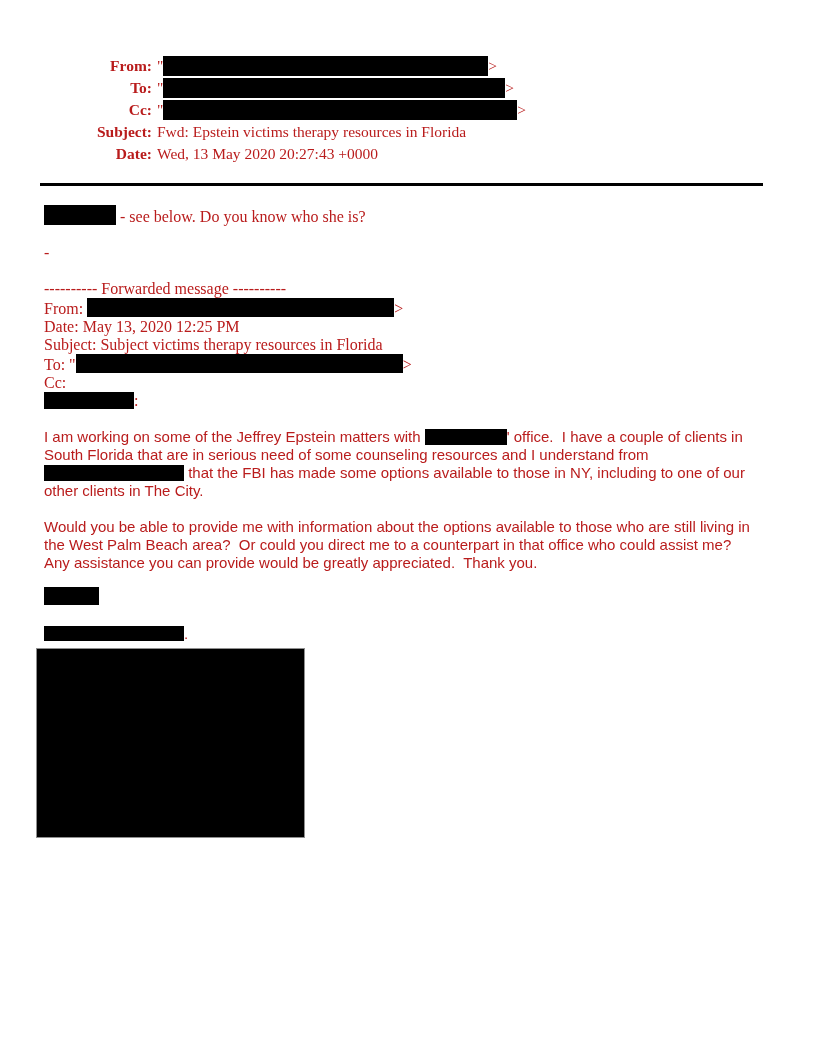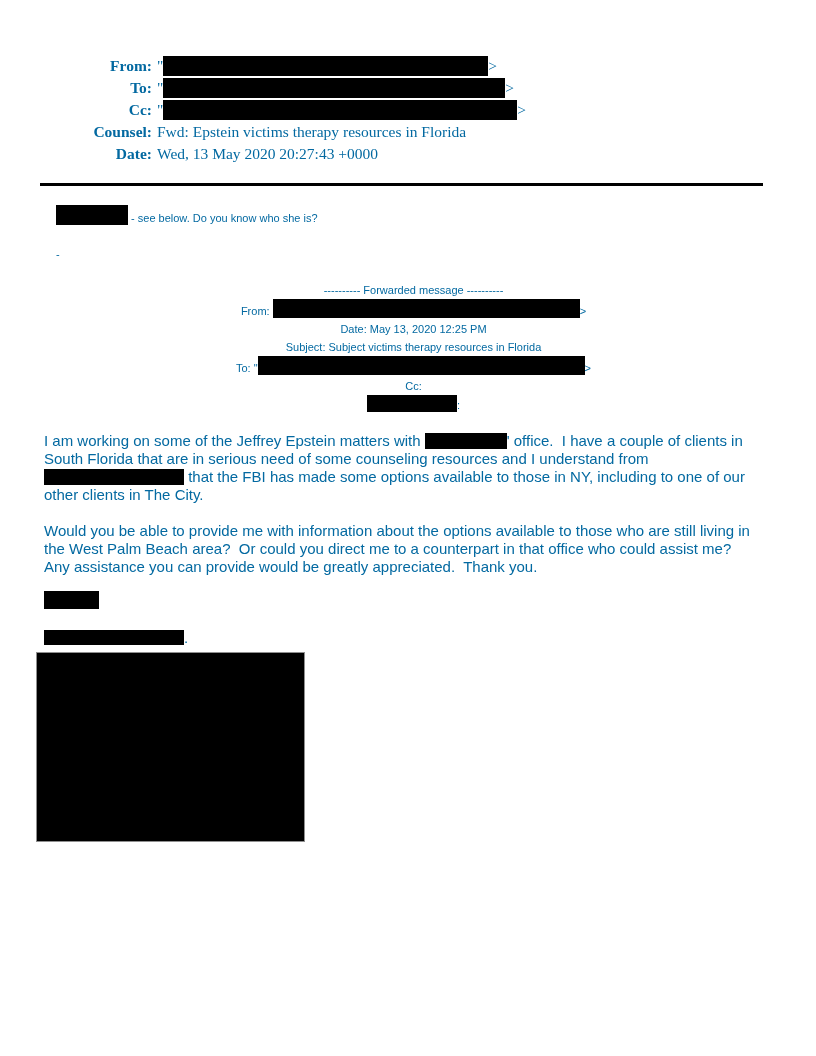--- a/index.html
+++ b/index.html
@@ -3,49 +3,49 @@
 <meta charset="utf-8">
 <style>
   * { margin:0; padding:0; box-sizing:content-box; }
   html,body { background:#e9e9e9; }
   .page {
     position:relative;
     width:816px; height:1056px;
     background:#ffffff;
     margin:0 auto;
     overflow:hidden;
-    color:#0369a1;
+    color:#b91c1c;
   }
   
   .email-header {
     margin:55px 0 0 40px;
     font-family:"Liberation Serif", serif;
     font-size:15.5px;
   }
   .header-row { display:flex; line-height:22px; }
   .header-label {
     width:112px; flex:0 0 112px;
     text-align:right;
     font-weight:bold;
     padding-right:5px;
   }
   .header-value { white-space:pre-wrap; }
   .header-row .redact { height:20px; vertical-align:-5px; }
   
   .rule { margin:18px 0 0 40px; width:723px; height:3px; background:#000; }
   
   .serif-body {
-    margin:19px 0 0 56px;
-    font-family:Liberation Sans, sans-serif;
-    font-size:11px; line-height:18px;
+    margin:19px 0 0 44px;
+    font-family:Liberation Serif, serif;
+    font-size:16px; line-height:18px;
     width:715px;
   }
   .line { min-height:18px; white-space:pre-wrap; }
   .dash-line { margin-top:18px; }
-  .fwd-block { margin-top:18px;text-align:center; }
+  .fwd-block { margin-top:18px; }
   
   .redact {
     display:inline-block;
     background:#000;
     height:16px;
     vertical-align:-3px;
   }
   .redact-block { display:block; background:#000; }
   
   .sans { font-family:"Liberation Sans", sans-serif; }
@@ -85,21 +85,21 @@
     </div>
     <div class="header-row">
       <div class="header-label">To:</div>
       <div class="header-value">"<span class="redact" style="width: 342px; height: 20px;"></span>&gt;</div>
     </div>
     <div class="header-row">
       <div class="header-label">Cc:</div>
       <div class="header-value">"<span class="redact" style="width: 354px; height: 20px;"></span>&gt;</div>
     </div>
     <div class="header-row">
-      <div class="header-label">Counsel:</div>
+      <div class="header-label">Subject:</div>
       <div class="header-value">Fwd: Epstein victims therapy resources in Florida</div>
     </div>
     <div class="header-row">
       <div class="header-label">Date:</div>
       <div class="header-value">Wed, 13 May 2020 20:27:43 +0000</div>
     </div>
   </div>
 
   <div class="rule"></div>
 

